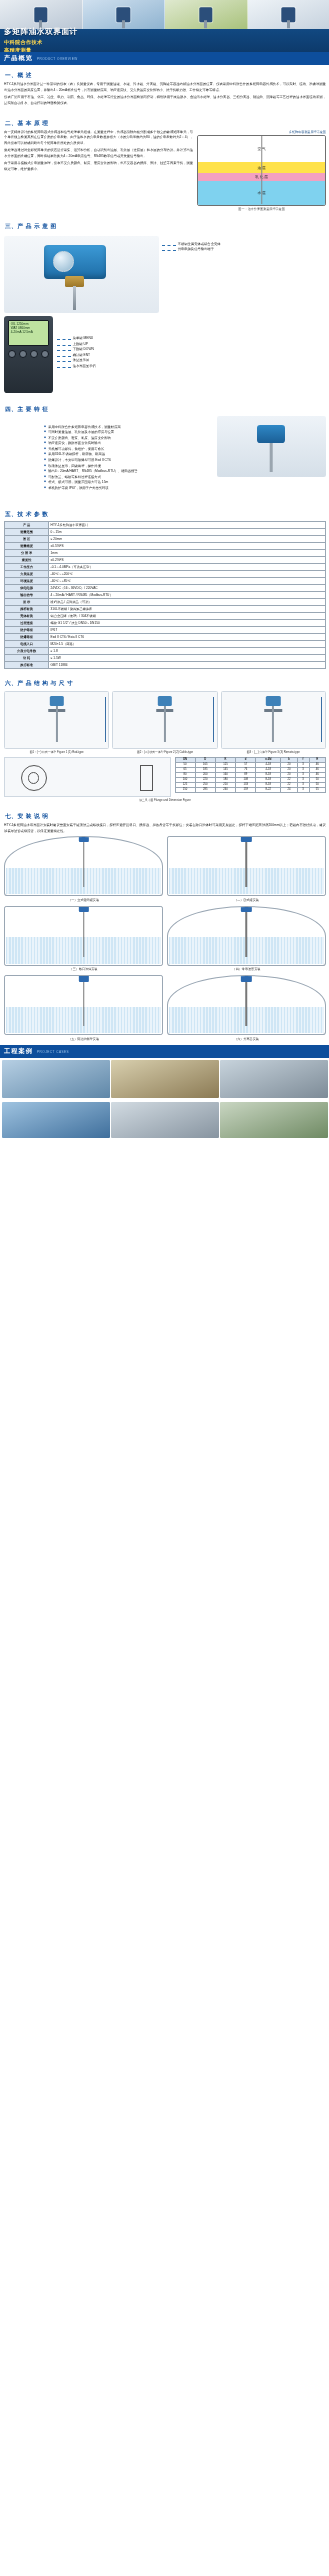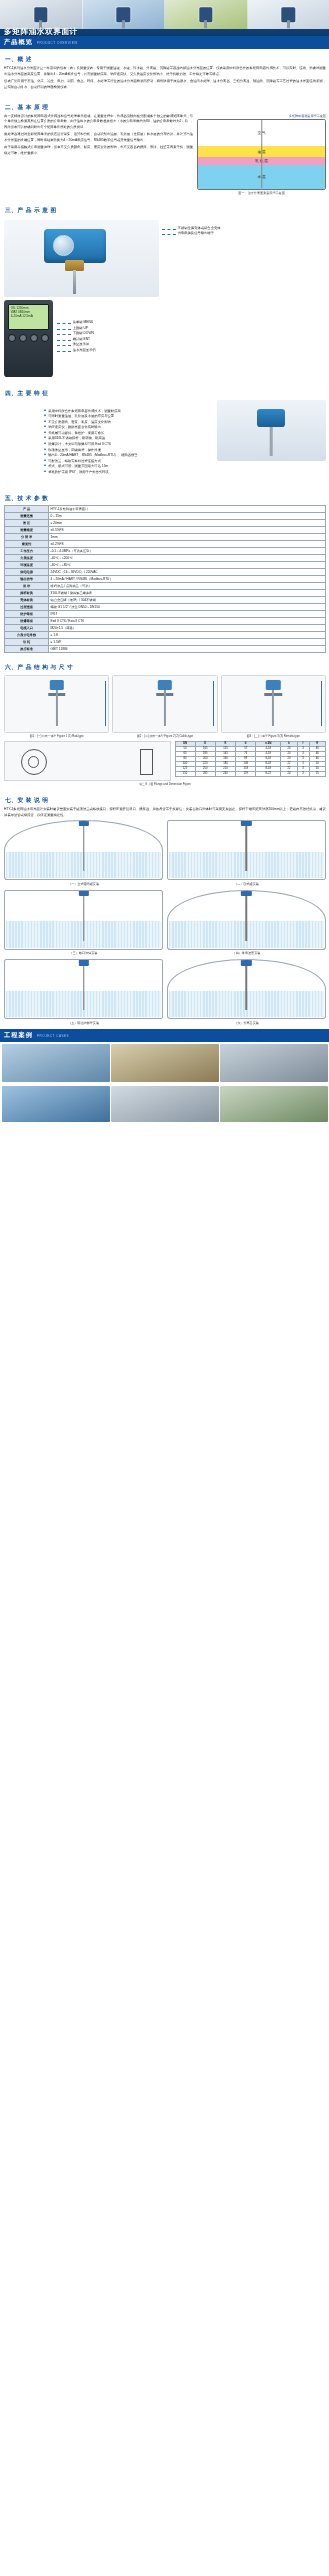--- a/index.html
+++ b/index.html
@@ -8,21 +8,21 @@
     width: 330px;
     font-family: "Liberation Sans", "DejaVu Sans", sans-serif;
     background: #ffffff;
     color: #1a1a1a;
   }
   .page { width:330px; position:relative; }
 
   
   .hero {
     position: relative;
-    height: 36px;
+    height: 52px;
     background: linear-gradient(180deg,#1b5fa8 0%, #11477f 60%, #0d3a6b 100%);
     overflow: hidden;
     font-family: Liberation Mono, monospace;
   }
   .hero-photos {
     position:absolute; top:0; left:0; right:0; height:29px;
     display:flex;
   }
   .hero-ph {
     flex:1; border-right:0.5px solid rgba(255,255,255,.15);

